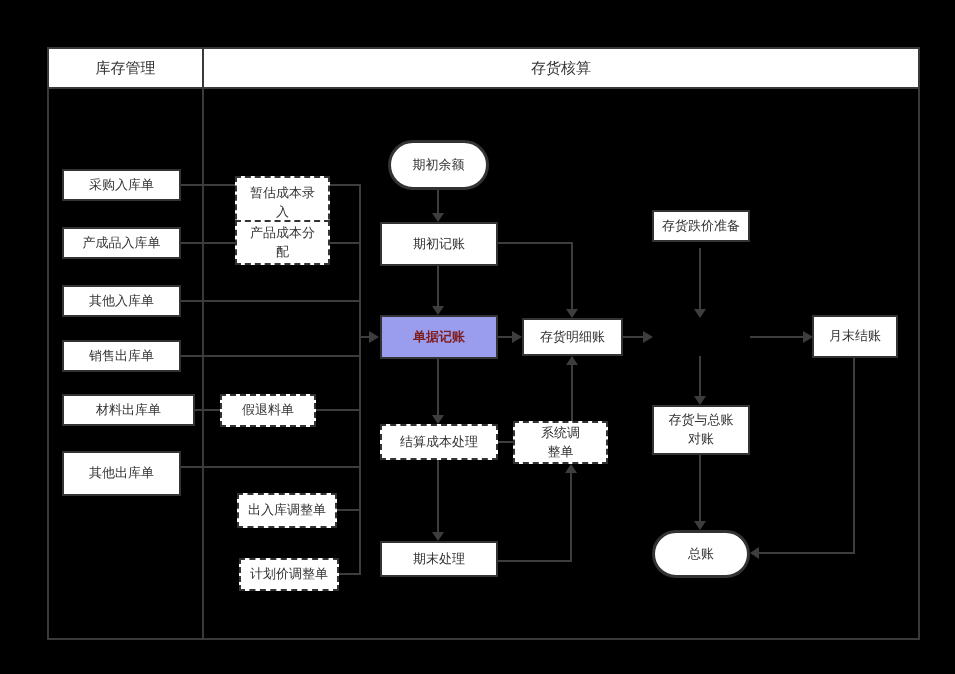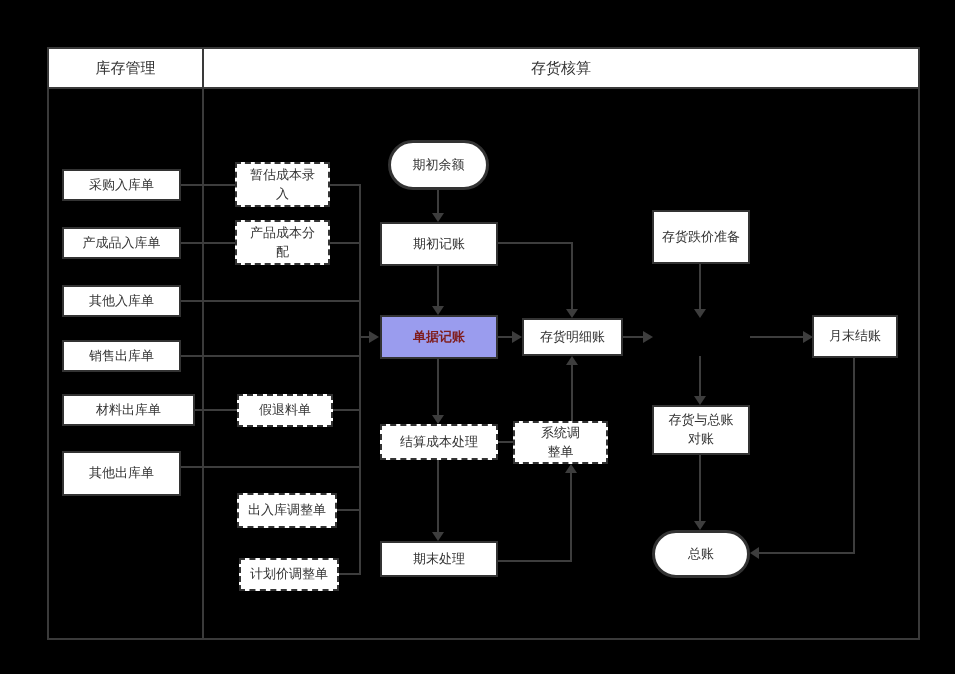--- a/index.html
+++ b/index.html
@@ -91,36 +91,36 @@
   <div class="ln" style="left:759px;top:552px;width:96px;height:2px"></div>
   <div class="ah l" style="left:750px;top:547px"></div>
 
   <div class="node" style="left:62px;top:169px;width:119px;height:32px">采购入库单</div>
   <div class="node" style="left:62px;top:227px;width:119px;height:32px">产成品入库单</div>
   <div class="node" style="left:62px;top:285px;width:119px;height:32px">其他入库单</div>
   <div class="node" style="left:62px;top:340px;width:119px;height:32px">销售出库单</div>
   <div class="node" style="left:62px;top:394px;width:133px;height:32px">材料出库单</div>
   <div class="node" style="left:62px;top:451px;width:119px;height:45px">其他出库单</div>
 
-  <div class="node dashed" style="left:235px;top:162px;width:95px;height:45px">暂估成本录
+  <div class="node dashed" style="left:235px;top:176px;width:95px;height:53px">暂估成本录
 入</div>
   <div class="node dashed" style="left:235px;top:220px;width:95px;height:45px">产品成本分
 配</div>
-  <div class="node dashed" style="left:237px;top:394px;width:96px;height:33px">假退料单</div>
+  <div class="node dashed" style="left:220px;top:394px;width:96px;height:33px">假退料单</div>
   <div class="node dashed" style="left:237px;top:493px;width:100px;height:35px">出入库调整单</div>
   <div class="node dashed" style="left:239px;top:558px;width:100px;height:33px">计划价调整单</div>
 
   <div class="node stadium" style="left:388px;top:140px;width:101px;height:50px">期初余额</div>
   <div class="node" style="left:380px;top:222px;width:118px;height:44px">期初记账</div>
   <div class="node hl" style="left:380px;top:315px;width:118px;height:44px">单据记账</div>
   <div class="node dashed" style="left:380px;top:424px;width:118px;height:36px">结算成本处理</div>
   <div class="node" style="left:380px;top:541px;width:118px;height:36px">期末处理</div>
   <div class="node dashed" style="left:513px;top:421px;width:95px;height:43px">系统调
 整单</div>
 
   <div class="node" style="left:522px;top:318px;width:101px;height:38px">存货明细账</div>
-  <div class="node" style="left:652px;top:210px;width:98px;height:54px">存货跌价准备</div>
+  <div class="node" style="left:652px;top:210px;width:98px;height:32px">存货跌价准备</div>
   <div class="node" style="left:652px;top:405px;width:98px;height:50px">存货与总账
 对账</div>
   <div class="node stadium" style="left:652px;top:530px;width:98px;height:48px">总账</div>
   <div class="node" style="left:812px;top:315px;width:86px;height:43px">月末结账</div>
 
 </div>
 
 </body></html>

